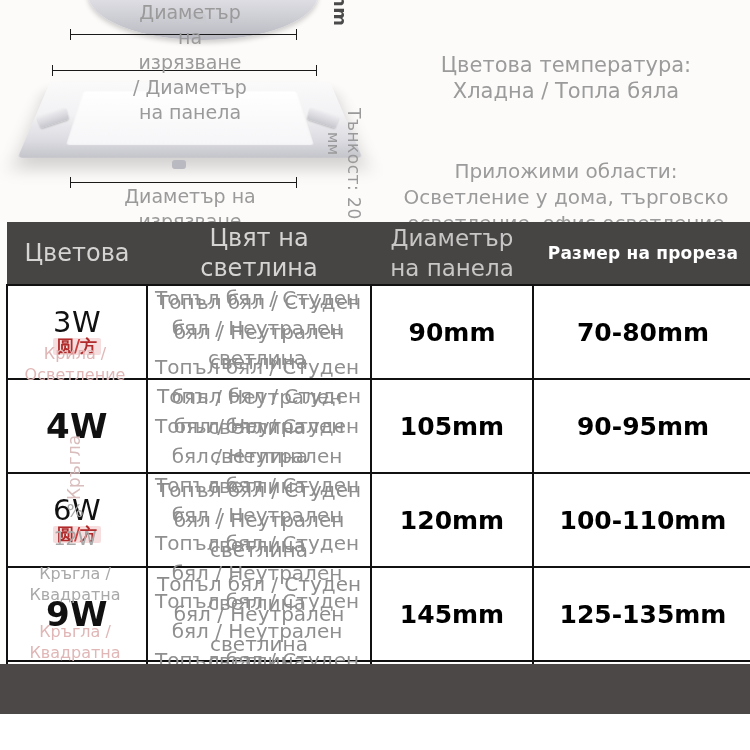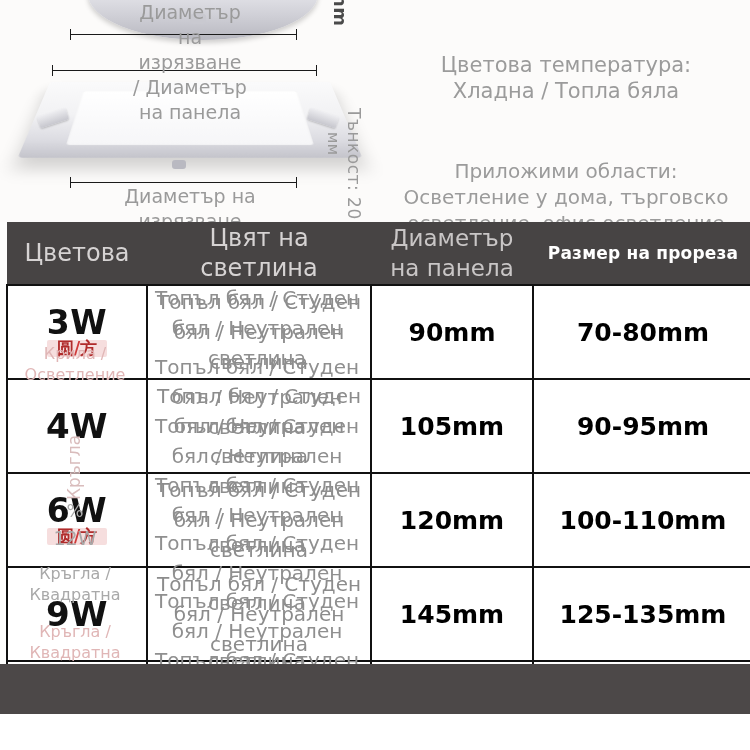--- a/index.html
+++ b/index.html
@@ -96,21 +96,21 @@
     border:2px solid #111;height:57px;background:#fff;
     text-align:center;vertical-align:middle;overflow:visible;position:relative;
   }
   tbody tr td:first-child{border-left:2px solid #111;}
   td.watt{width:138px;}
   td.color{width:222px;color:#8c8c8c;font-size:20px;line-height:30px;}
   td.diam{width:160px;color:#000;font-size:25px;font-weight:700;}
   td.cut{width:218px;color:#000;font-size:25px;font-weight:700;}
 
   .badge{position:relative;display:inline-block;line-height:1;}
-  .badge .w{display:block;font-size:33px;font-weight:700;color:#111;letter-spacing:.5px;}
+  .badge .w{display:block;font-size:29px;font-weight:400;color:#111;letter-spacing:.5px;}
   .badge .cn{
     display:block;margin-top:1px;font-size:17px;font-weight:700;
     color:#cf3a3a;background:#f6dede;padding:0 4px;border-radius:2px;
   }
   .badge .cn i{font-style:normal;color:#b02b2b;}
   .watt-plain{font-size:34px;font-weight:600;color:#111;letter-spacing:.5px;}
 
   
   .ghost{position:absolute;pointer-events:none;white-space:pre-line;text-align:center;}
   .g-color{

